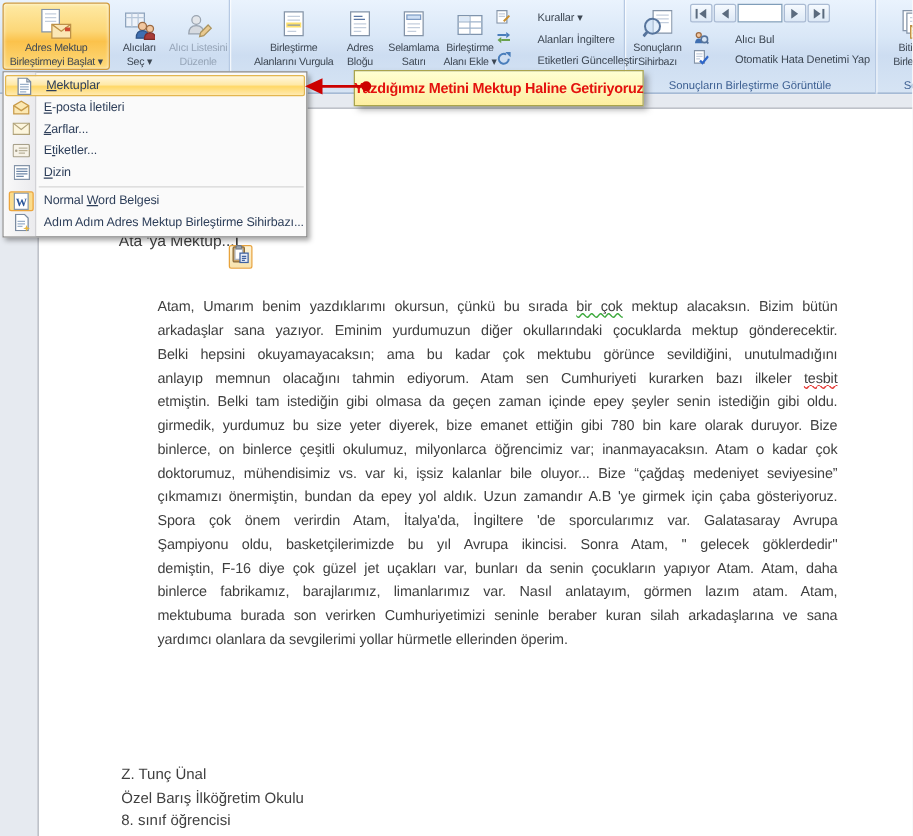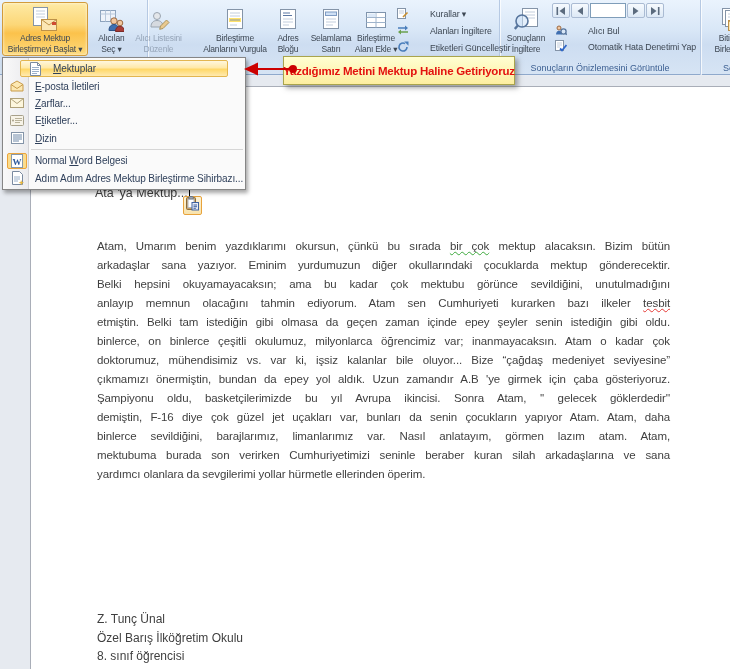--- a/index.html
+++ b/index.html
@@ -6,21 +6,21 @@
   *{box-sizing:border-box;}
   .screen{position:relative;width:730px;height:669px;overflow:hidden;
     font-family:"Liberation Sans",sans-serif;background:#e8ecf2;}
 
   
   .ribbon{position:absolute;left:0;top:0;width:730px;height:75px;z-index:1;
     background:linear-gradient(#eaf3fd,#d9e7f7 40%,#cdddf1 60%,#d6e4f4);
     border-bottom:1px solid #8fa9cc;}
   .grp{position:absolute;top:0;height:75px;border-right:1px solid #b6c9e3;
     box-shadow:1px 0 0 rgba(255,255,255,.75);}
-  .g1{left:0;width:148px;} .g2{left:184px;width:316px;}
+  .g1{left:0;width:184px;} .g2{left:184px;width:316px;}
   .g3{left:500px;width:201px;} .g4{left:701px;width:60px;border-right:none;}
 
   .bigbtn{position:absolute;top:2px;height:54px;display:flex;flex-direction:column;
     align-items:center;padding-top:3px;border-radius:3px;border:1px solid transparent;cursor:default;}
   .bigbtn .bicon{height:27px;display:flex;align-items:center;justify-content:center;}
   .bigbtn .l{font-size:8.5px;line-height:10.5px;letter-spacing:-.2px;color:#3d4753;
     white-space:nowrap;text-align:center;}
   .bigbtn.active{background:linear-gradient(#feeaa5,#fcd778 42%,#fbc24b 58%,#fdda7d);
     border:1px solid #d29b3c;box-shadow:inset 0 0 3px rgba(255,255,255,.8);}
   .bigbtn.disabled .l{color:#96a5b8;}
@@ -42,21 +42,21 @@
   
   .menu{position:absolute;left:2px;top:57px;width:244px;z-index:10;background:#fafafa;
     border:1px solid #868686;box-shadow:2px 3px 4px rgba(0,0,0,.35);padding:2px 0;}
   .menu .gutter{position:absolute;left:0;top:0;bottom:0;width:26px;
     background:linear-gradient(to right,#f9f9f9,#ebebee);border-right:1px solid #d2d2d6;}
   .mitem{position:relative;display:flex;align-items:center;height:17.4px;
     padding-left:4px;cursor:default;}
   .mitem .micon{width:20px;display:flex;justify-content:center;align-items:center;}
   .mitem .mlabel{padding-left:8px;font-size:10px;letter-spacing:-.1px;color:#2e3f5a;white-space:nowrap;}
   .mitem.hi{background:linear-gradient(#fff7dd,#ffe9a8 45%,#ffd868 55%,#ffeab0);
-    border:1px solid #e3b64f;border-radius:2px;margin:0 17px;height:17.4px;}
+    border:1px solid #e3b64f;border-radius:2px;margin:0 1px;height:17.4px;}
   .micon.sel{border:1px solid #eca53c;background:#fbdc8c;border-radius:2px;}
   .msep{height:1px;background:#d6d6d6;margin:2px 2px 2px 28px;}
 
   
   .callout{position:absolute;left:283px;top:56px;width:232px;height:29px;z-index:20;
     background:linear-gradient(#ffffd2,#fdeea0);border:1px solid #a9a44d;
     box-shadow:3px 3px 5px rgba(90,90,90,.55);display:flex;align-items:center;justify-content:center;}
   .callout span{font-size:11.5px;font-weight:bold;letter-spacing:-.2px;color:#e3120e;white-space:nowrap;}
   .callout-arrow{position:absolute;left:243px;top:61px;z-index:21;}
 
@@ -64,21 +64,21 @@
   .docarea{position:absolute;left:0;top:76px;width:730px;height:593px;background:#e6eaf0;}
   .page{position:absolute;left:30px;top:10px;width:701px;height:583px;background:#fff;
     border-left:1px solid #a9aeb8;border-top:1px solid #a9aeb8;}
   .titleline{position:absolute;left:95px;top:186px;font-size:12.5px;color:#3f3f3f;}
   .caret{display:inline-block;width:1px;height:13px;background:#000;vertical-align:-2px;margin-left:1px;}
   .pastebtn{position:absolute;left:183px;top:196px;width:19px;height:19px;
     border:1px solid #e8a33c;background:linear-gradient(#fdf3d7,#f8e3ad);border-radius:2px;
     display:flex;align-items:center;justify-content:center;cursor:default;}
   .letterbody{position:absolute;left:97px;top:237px;width:573px;
     font-size:11.5px;letter-spacing:-.1px;line-height:19px;color:#3f3f3f;}
-  .bline{text-align:justify;text-align-last:justify;height:19px;white-space:nowrap;}
+  .bline{text-align:justify;text-align-last:justify;height:19px;white-space:nowrap;margin-left:29px;}
   .bline.lastline{text-align-last:left;}
   .sc-spelling{text-decoration:underline wavy #e53935 1px;text-decoration-skip-ink:none;}
   .sc-grammar{text-decoration:underline wavy #3da93d 1px;text-decoration-skip-ink:none;}
   .signature{position:absolute;left:97px;top:610px;font-size:12px;line-height:18.5px;color:#3f3f3f;}
 </style>
 </head>
 <body>
 
 <div class="screen">
 
@@ -94,26 +94,28 @@
           <rect x="7" y="6.5" width="6.5" height="7.5" fill="#e7ecf6" stroke="#3f62a0"></rect>
           <path d="M8.5 9h3.5M8.5 10.7h3.5M8.5 12.3h2.4" stroke="#3f62a0"></path>
         </svg></span>
   </div>
   <div class="letterbody" id="letter-body">
       <div class="bline">Atam, Umarım benim yazdıklarımı okursun, çünkü bu sırada <span class="sc-grammar">bir çok</span> mektup alacaksın. Bizim bütün</div>
       <div class="bline">arkadaşlar sana yazıyor. Eminim yurdumuzun diğer okullarındaki çocuklarda mektup gönderecektir.</div>
       <div class="bline">Belki hepsini okuyamayacaksın; ama bu kadar çok mektubu görünce sevildiğini, unutulmadığını</div>
       <div class="bline">anlayıp memnun olacağını tahmin ediyorum. Atam sen Cumhuriyeti kurarken bazı ilkeler <span class="sc-spelling">tesbit</span></div>
       <div class="bline">etmiştin. Belki tam istediğin gibi olmasa da geçen zaman içinde epey şeyler senin istediğin gibi oldu.</div>
+      <div class="bline">girmedik, yurdumuz bu size yeter diyerek, bize emanet ettiğin gibi 780 bin kare olarak duruyor. Bize</div>
       <div class="bline">binlerce, on binlerce çeşitli okulumuz, milyonlarca öğrencimiz var; inanmayacaksın. Atam o kadar çok</div>
       <div class="bline">doktorumuz, mühendisimiz vs. var ki, işsiz kalanlar bile oluyor... Bize “çağdaş medeniyet seviyesine”</div>
       <div class="bline">çıkmamızı önermiştin, bundan da epey yol aldık. Uzun zamandır A.B 'ye girmek için çaba gösteriyoruz.</div>
+      <div class="bline">Spora çok önem verirdin Atam, İtalya'da, İngiltere 'de sporcularımız var. Galatasaray Avrupa</div>
       <div class="bline">Şampiyonu oldu, basketçilerimizde bu yıl Avrupa ikincisi. Sonra Atam, '' gelecek göklerdedir''</div>
       <div class="bline">demiştin, F-16 diye çok güzel jet uçakları var, bunları da senin çocukların yapıyor Atam. Atam, daha</div>
-      <div class="bline">binlerce sevildiğini, barajlarımız, limanlarımız var. Nasıl anlatayım, görmen lazım atam. Atam,</div>
+      <div class="bline">binlerce fabrikamız, barajlarımız, limanlarımız var. Nasıl anlatayım, görmen lazım atam. Atam,</div>
       <div class="bline">mektubuma burada son verirken Cumhuriyetimizi seninle beraber kuran silah arkadaşlarına ve sana</div>
       <div class="bline lastline">yardımcı olanlara da sevgilerimi yollar hürmetle ellerinden öperim.</div>
     </div>
   <div class="signature" id="signature">
       <div>Z. Tunç Ünal</div>
       <div>Özel Barış İlköğretim Okulu</div>
       <div>8. sınıf öğrencisi</div>
     </div>
 
   <div class="ribbon">
@@ -241,21 +243,21 @@
       <div class="bigbtn" style="left:1px;width:50px">
         <span class="bicon">
             <svg width="24" height="24" viewBox="0 0 24 24">
               <rect x="8.5" y="0.5" width="15" height="18" fill="#fff" stroke="#8494a8"></rect>
               <path d="M11 4h10M11 7h10M11 10h10" stroke="#c3cedd" fill="none"></path>
               <circle cx="8" cy="13" r="6" fill="rgba(205,225,248,.55)" stroke="#56749c" stroke-width="1.6"></circle>
               <path d="M3.8 17.5L0.8 21" stroke="#56749c" stroke-width="2.4" fill="none"></path>
             </svg>
           </span>
         <span class="l">Sonuçların</span>
-        <span class="l">İngiltere</span>
+        <span class="l">Sihirbazı</span>
       </div>
       <div class="nav">
         <span class="navbtn">
             <svg width="10" height="8" viewBox="0 0 10 8">
               <rect x="0.5" y="0" width="1.6" height="8" fill="#5b6b7e"></rect>
               <path d="M9 0L3.5 4 9 8z" fill="#5b6b7e"></path>
             </svg>
           </span>
         <span class="navbtn">
             <svg width="8" height="8" viewBox="0 0 8 8">
@@ -289,21 +291,21 @@
       <div class="smallrow" style="left:54px;top:37px">
         <span class="sicon">
             <svg width="12" height="12" viewBox="0 0 12 12">
               <rect x="0.5" y="0.5" width="8" height="10" fill="#fff" stroke="#8494a8"></rect>
               <path d="M2 3h5M2 5h5M2 7h3" stroke="#c3cedd" fill="none"></path>
               <path d="M5 8.5l2 2 4.5-5.5" fill="none" stroke="#2e66c9" stroke-width="1.8"></path>
             </svg>
           </span>
         <span>Otomatik Hata Denetimi Yap</span>
       </div>
-      <div class="grplabel">Sonuçların Önizlemesini Görüntüle</div>
+      <div class="grplabel">Sonuçların Birleştirme Görüntüle</div>
     </div>
 
     <div class="grp g4">
       <div class="bigbtn" style="left:3px;width:54px">
         <span class="bicon">
             <svg width="26" height="24" viewBox="0 0 26 24">
               <rect x="4.5" y="0.5" width="13" height="16" fill="#fff" stroke="#8494a8"></rect>
               <rect x="7.5" y="2.5" width="13" height="16" fill="#fff" stroke="#8494a8"></rect>
               <path d="M10 6h8M10 9h8" stroke="#c3cedd" fill="none"></path>
               <rect x="10.5" y="12.5" width="14" height="10" fill="#fbe7b5" stroke="#bd9148"></rect>

